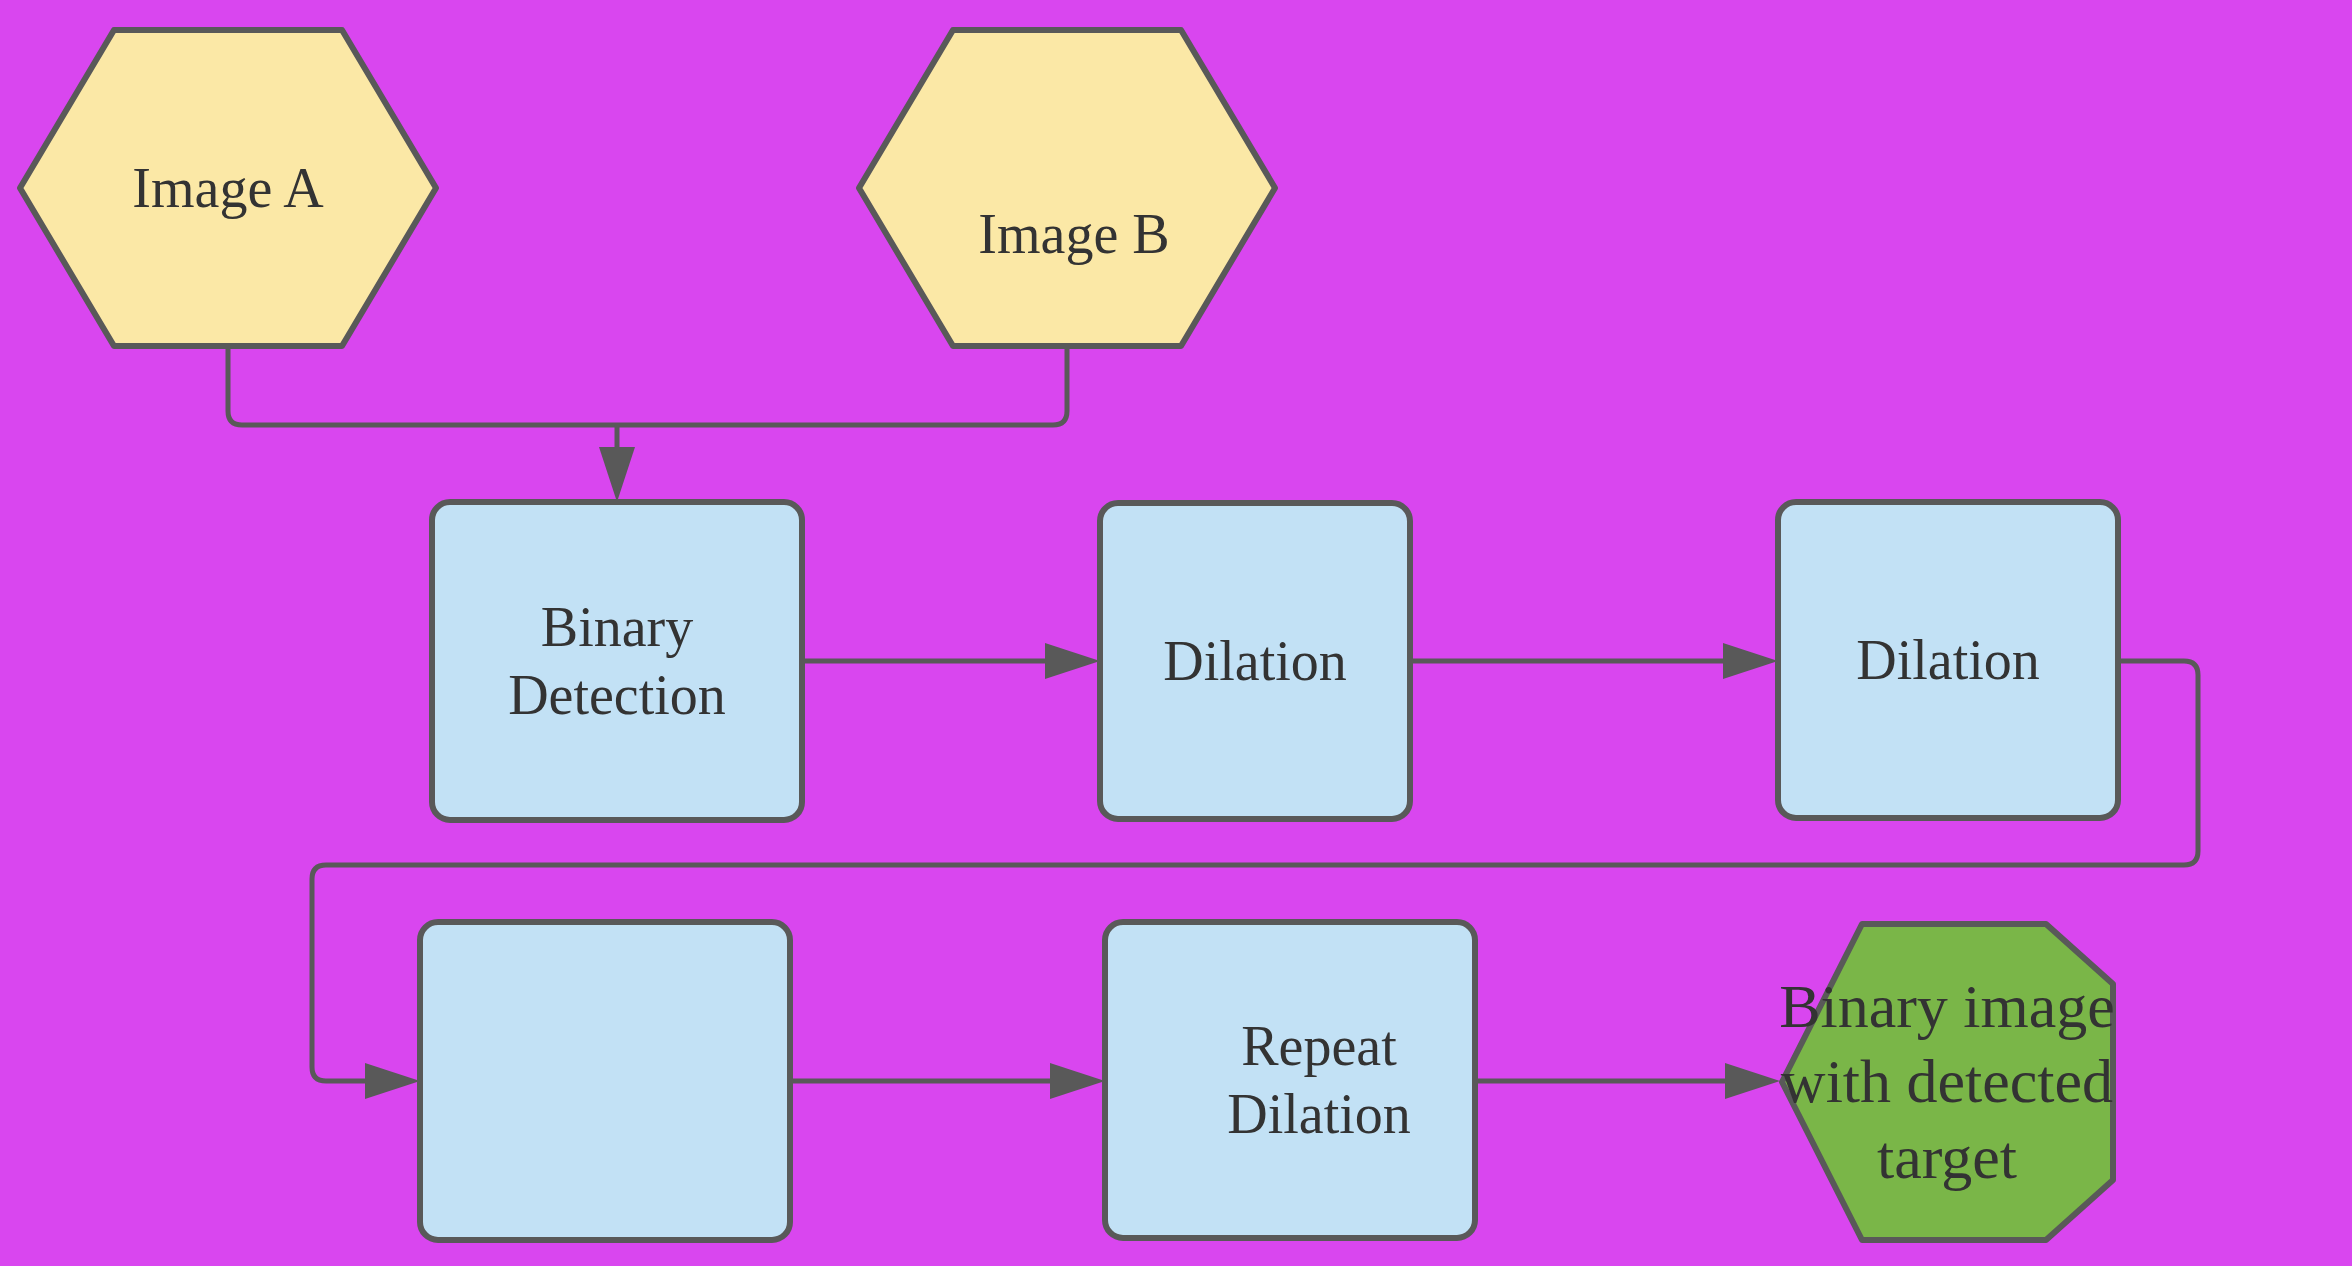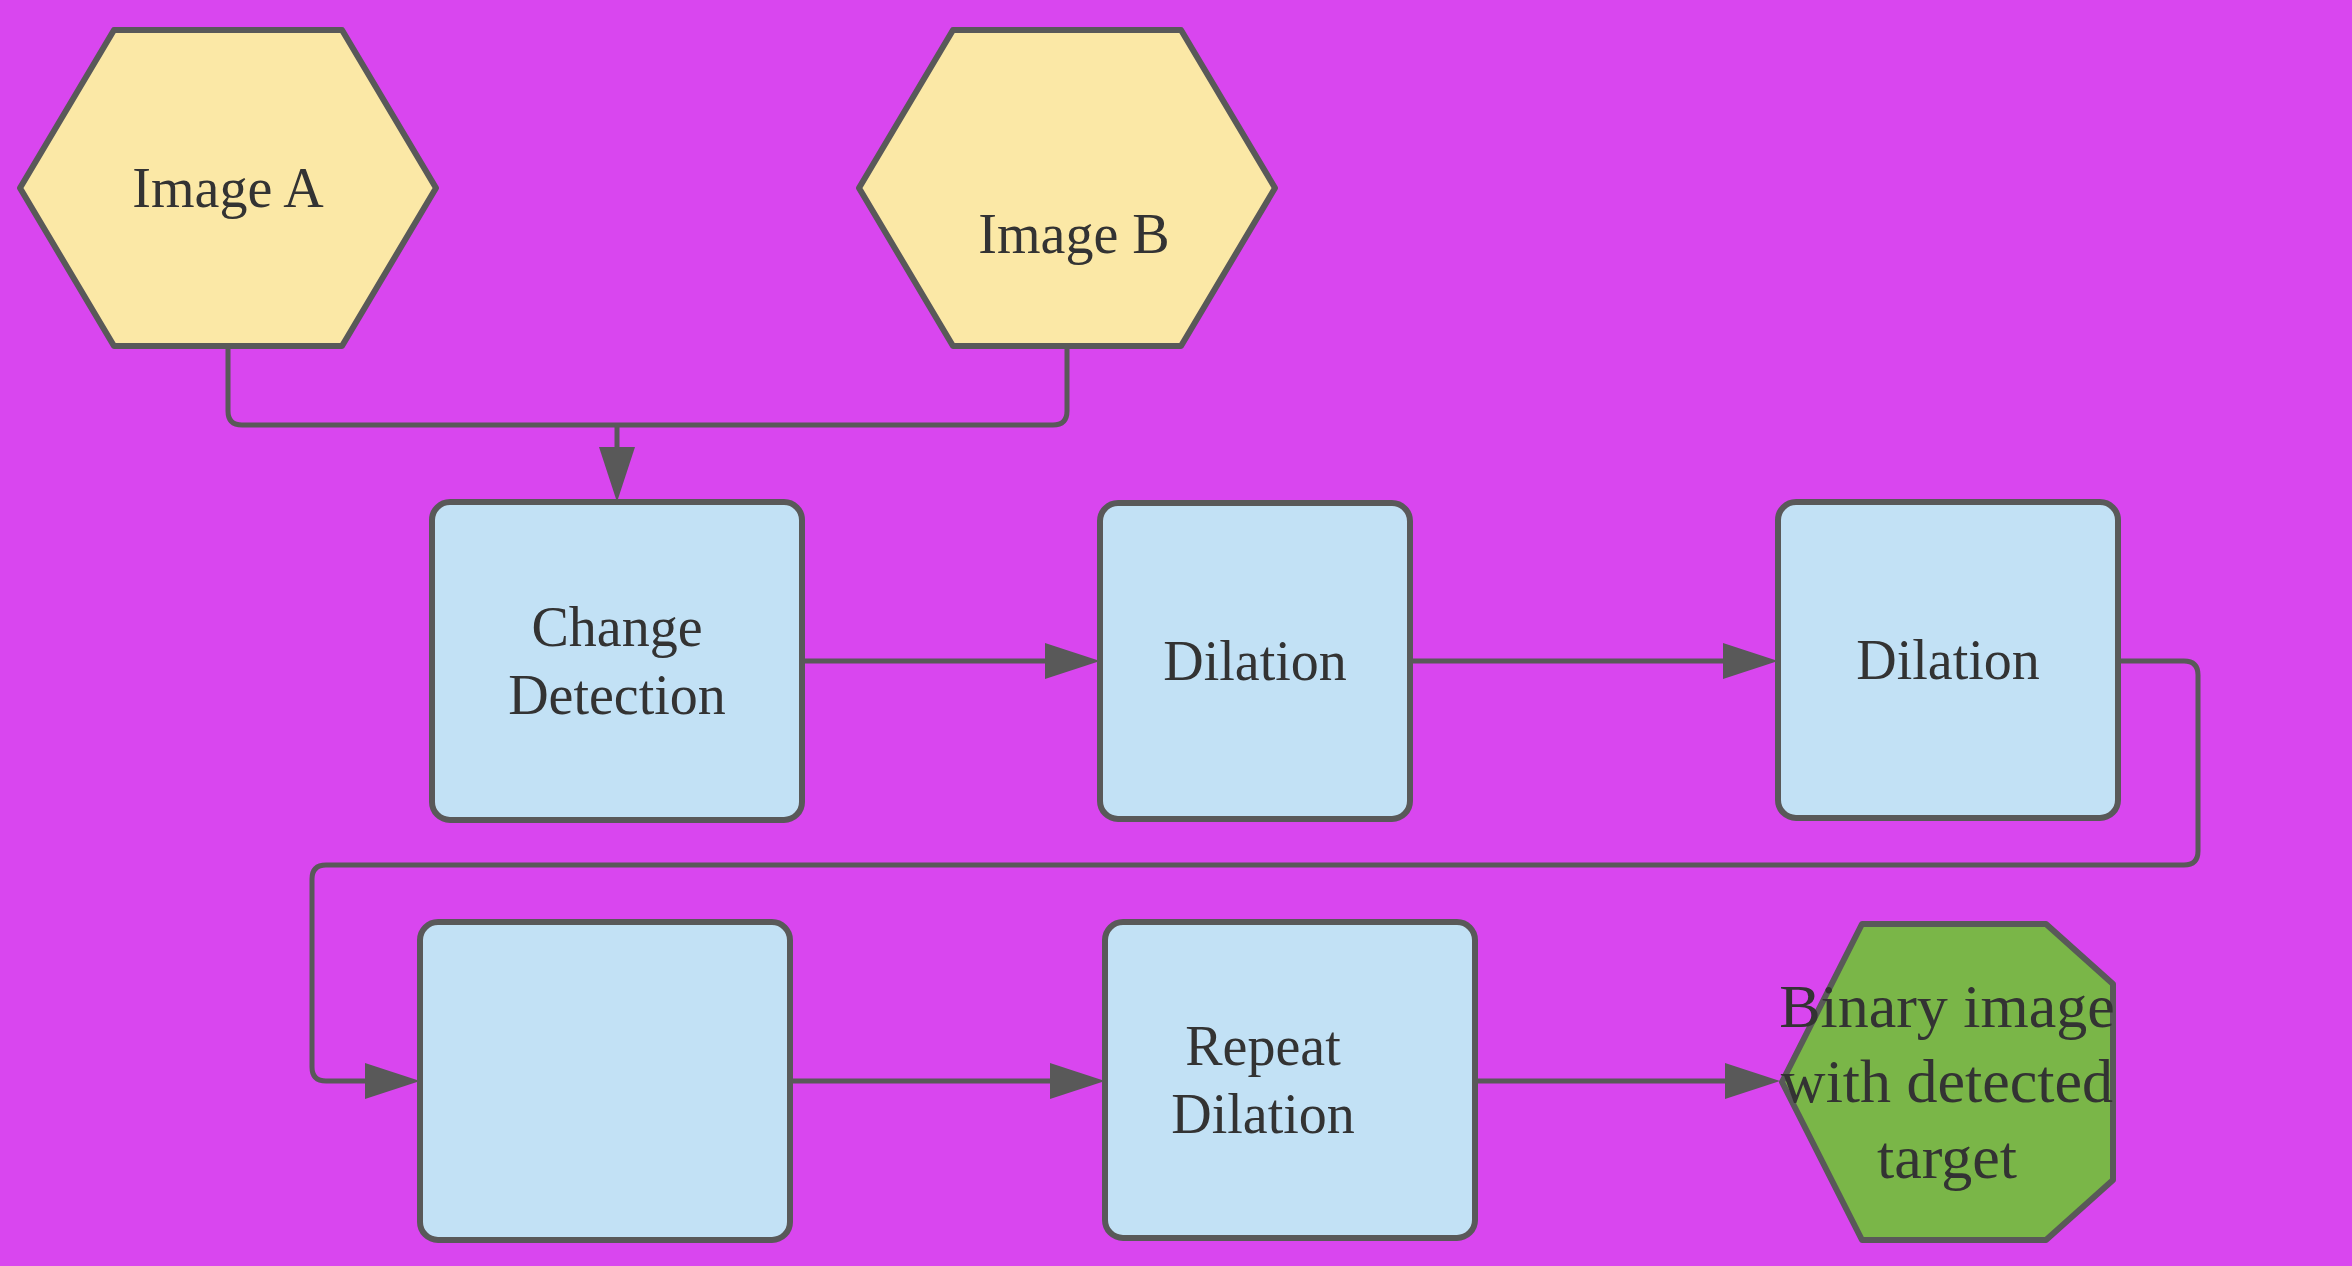--- a/index.html
+++ b/index.html
@@ -92,28 +92,28 @@
       <rect class="shape" x="1105" y="922" width="370" height="316" rx="18" ry="18" fill="#C2E1F5" stroke="#595959"></rect>
 
       <polygon class="shape" transform="translate(1780,922)" points="82,2 266,2 333,62 333,258 266,318 82,318 2,160" fill="#7AB648" stroke="#595959"></polygon>
     </g>
   </svg>
 
   <div class="node-label" style="left:18px; top:28px; width:420px; height:320px;">Image A</div>
 
   <div class="node-label" style="left:864px; top:28px; width:420px; height:412px;">Image B</div>
 
-  <div class="node-label" style="left:432px; top:502px; width:370px; height:318px;">Change
+  <div class="node-label" style="left:432px; top:502px; width:370px; height:318px;">Binary
 Detection</div>
 
   <div class="node-label" style="left:1100px; top:503px; width:310px; height:316px;">Dilation</div>
 
   <div class="node-label" style="left:1778px; top:502px; width:340px; height:316px;">Dilation</div>
 
 
-  <div class="node-label" style="left:1078px; top:922px; width:370px; height:316px;">Repeat
+  <div class="node-label" style="left:1134px; top:922px; width:370px; height:316px;">Repeat
 Dilation</div>
 
   <div class="node-label small" style="left:1767px; top:922px; width:360px; height:320px;">Binary image
 with detected
 target</div>
 
 </div>
 
 </body></html>

